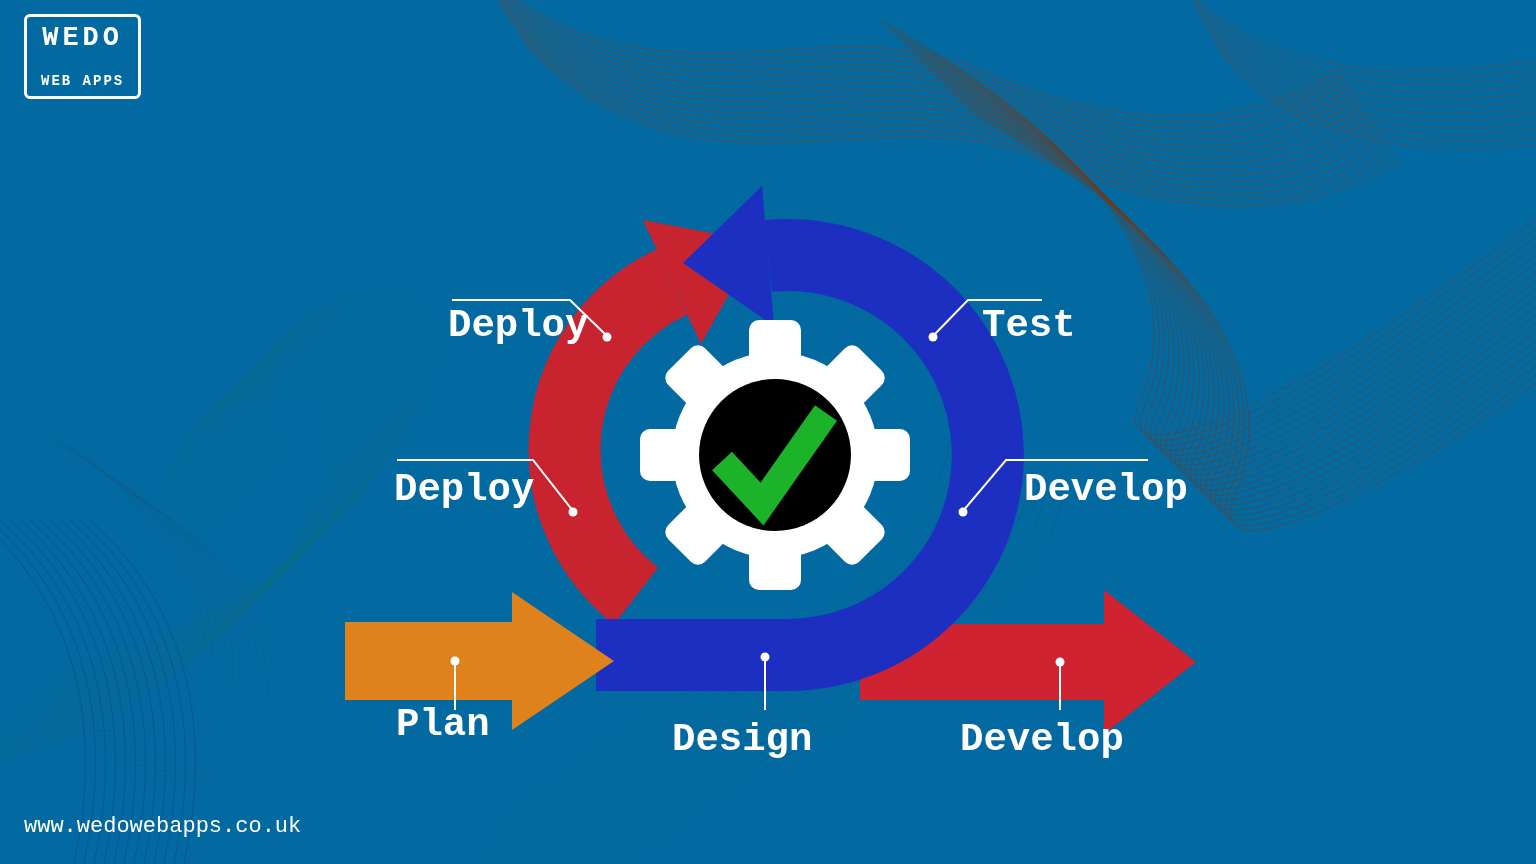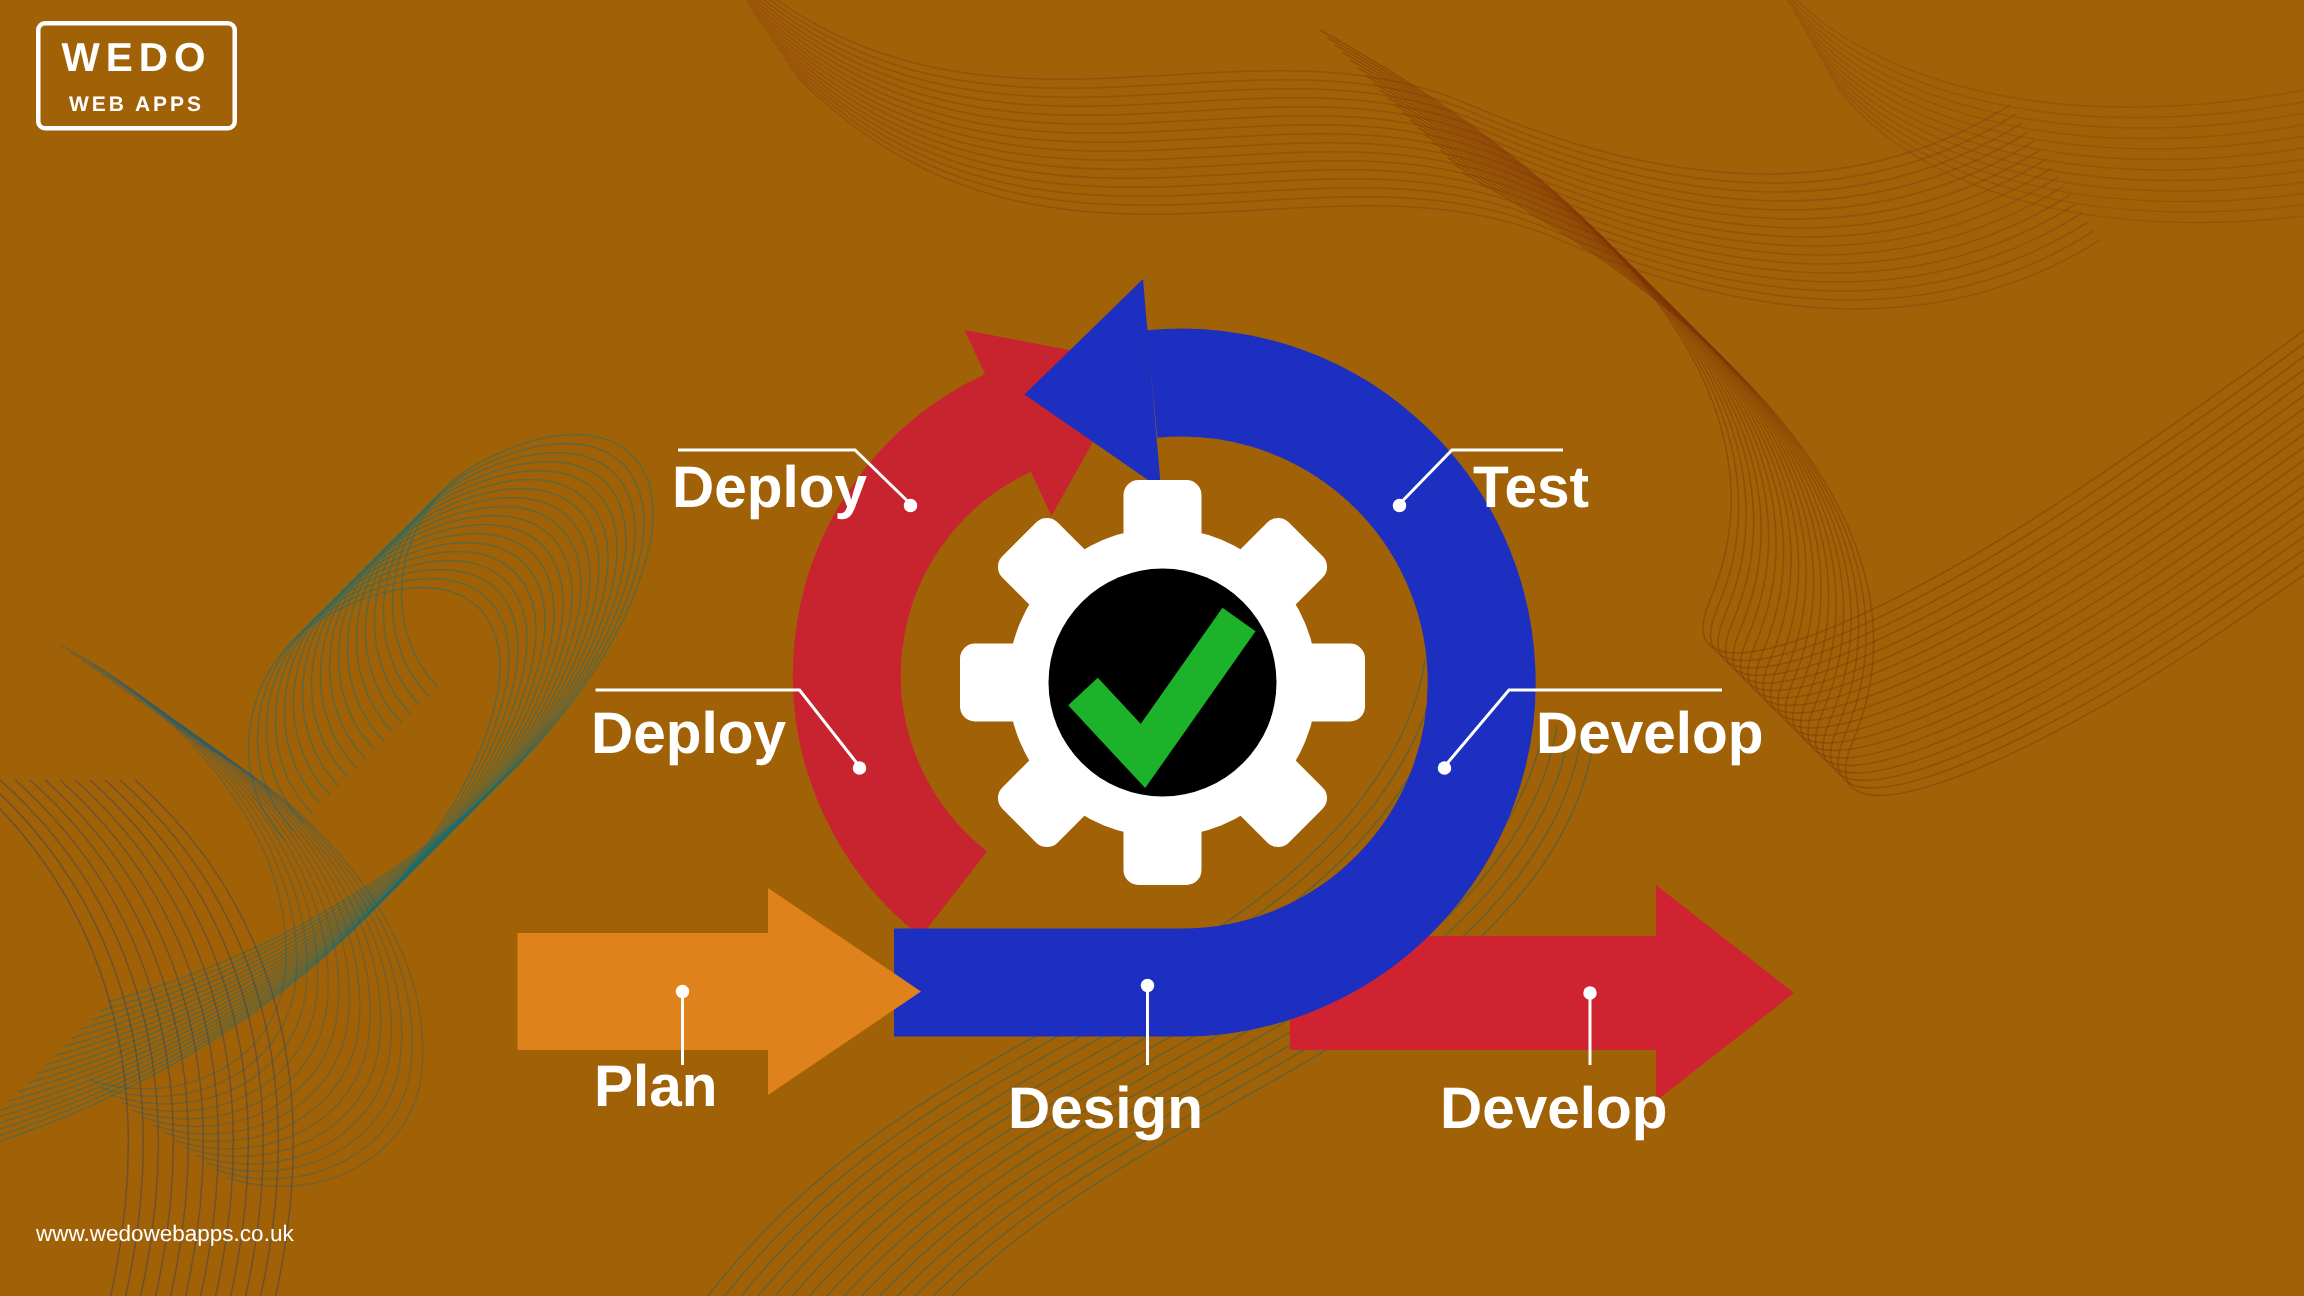--- a/index.html
+++ b/index.html
@@ -1,39 +1,39 @@
 <!DOCTYPE html>
 <html><head>
 <meta charset="utf-8">
 <style>
   html,body{margin:0;padding:0;background:#000;}
   .stage{
     position:relative;width:1536px;height:864px;overflow:hidden;
-    background:#a16207;color:#fff;font-family:Liberation Sans, sans-serif;
+    background:#0369a1;color:#fff;font-family:Liberation Mono, monospace;
   }
   .scene{position:absolute;left:0;top:0;}
   .title{
     position:absolute;top:96px;left:0;width:100%;text-align:center;
     font-size:46px;font-weight:700;letter-spacing:1px;
   }
   .label{position:absolute;font-size:39px;font-weight:700;white-space:nowrap;}
   .lbl-deploy{left:448px;top:304px;}
   .lbl-test{left:982px;top:304px;}
   .lbl-review{left:394px;top:468px;}
   .lbl-develop{left:1024px;top:468px;}
   .lbl-plan{left:396px;top:703px;text-align:center;}
   .lbl-design{left:672px;top:718px;}
   .lbl-launch{left:960px;top:718px;}
   .logo{
     position:absolute;left:24px;top:14px;border:3px solid #fff;border-radius:6px;
     padding:7px 14px;text-align:center;line-height:1.1;
   }
   .logo-line1{display:block;font-size:27px;font-weight:700;letter-spacing:4px;}
-  .logo-line2{display:block;font-size:14px;font-weight:700;letter-spacing:2px;margin-top:8px;}
-  .website{position:absolute;left:24px;top:814px;font-size:15px;font-weight:400;}
+  .logo-line2{display:block;font-size:14px;font-weight:700;letter-spacing:2px;margin-top:20px;}
+  .website{position:absolute;left:24px;top:814px;font-size:22px;font-weight:400;}
 </style>
 </head>
 <body>
 
 <div class="stage">
 
   <svg class="scene" width="1536" height="864" viewBox="0 0 1536 864">
 
     <g id="wave-layer">
         <path d="M 470 -40 C 640 130, 820 0, 980 70 C 1100 122, 1230 140, 1340 70" transform="translate(0,0)" stroke="#8f3e12" stroke-width="1" fill="none" opacity="0.5"></path>

